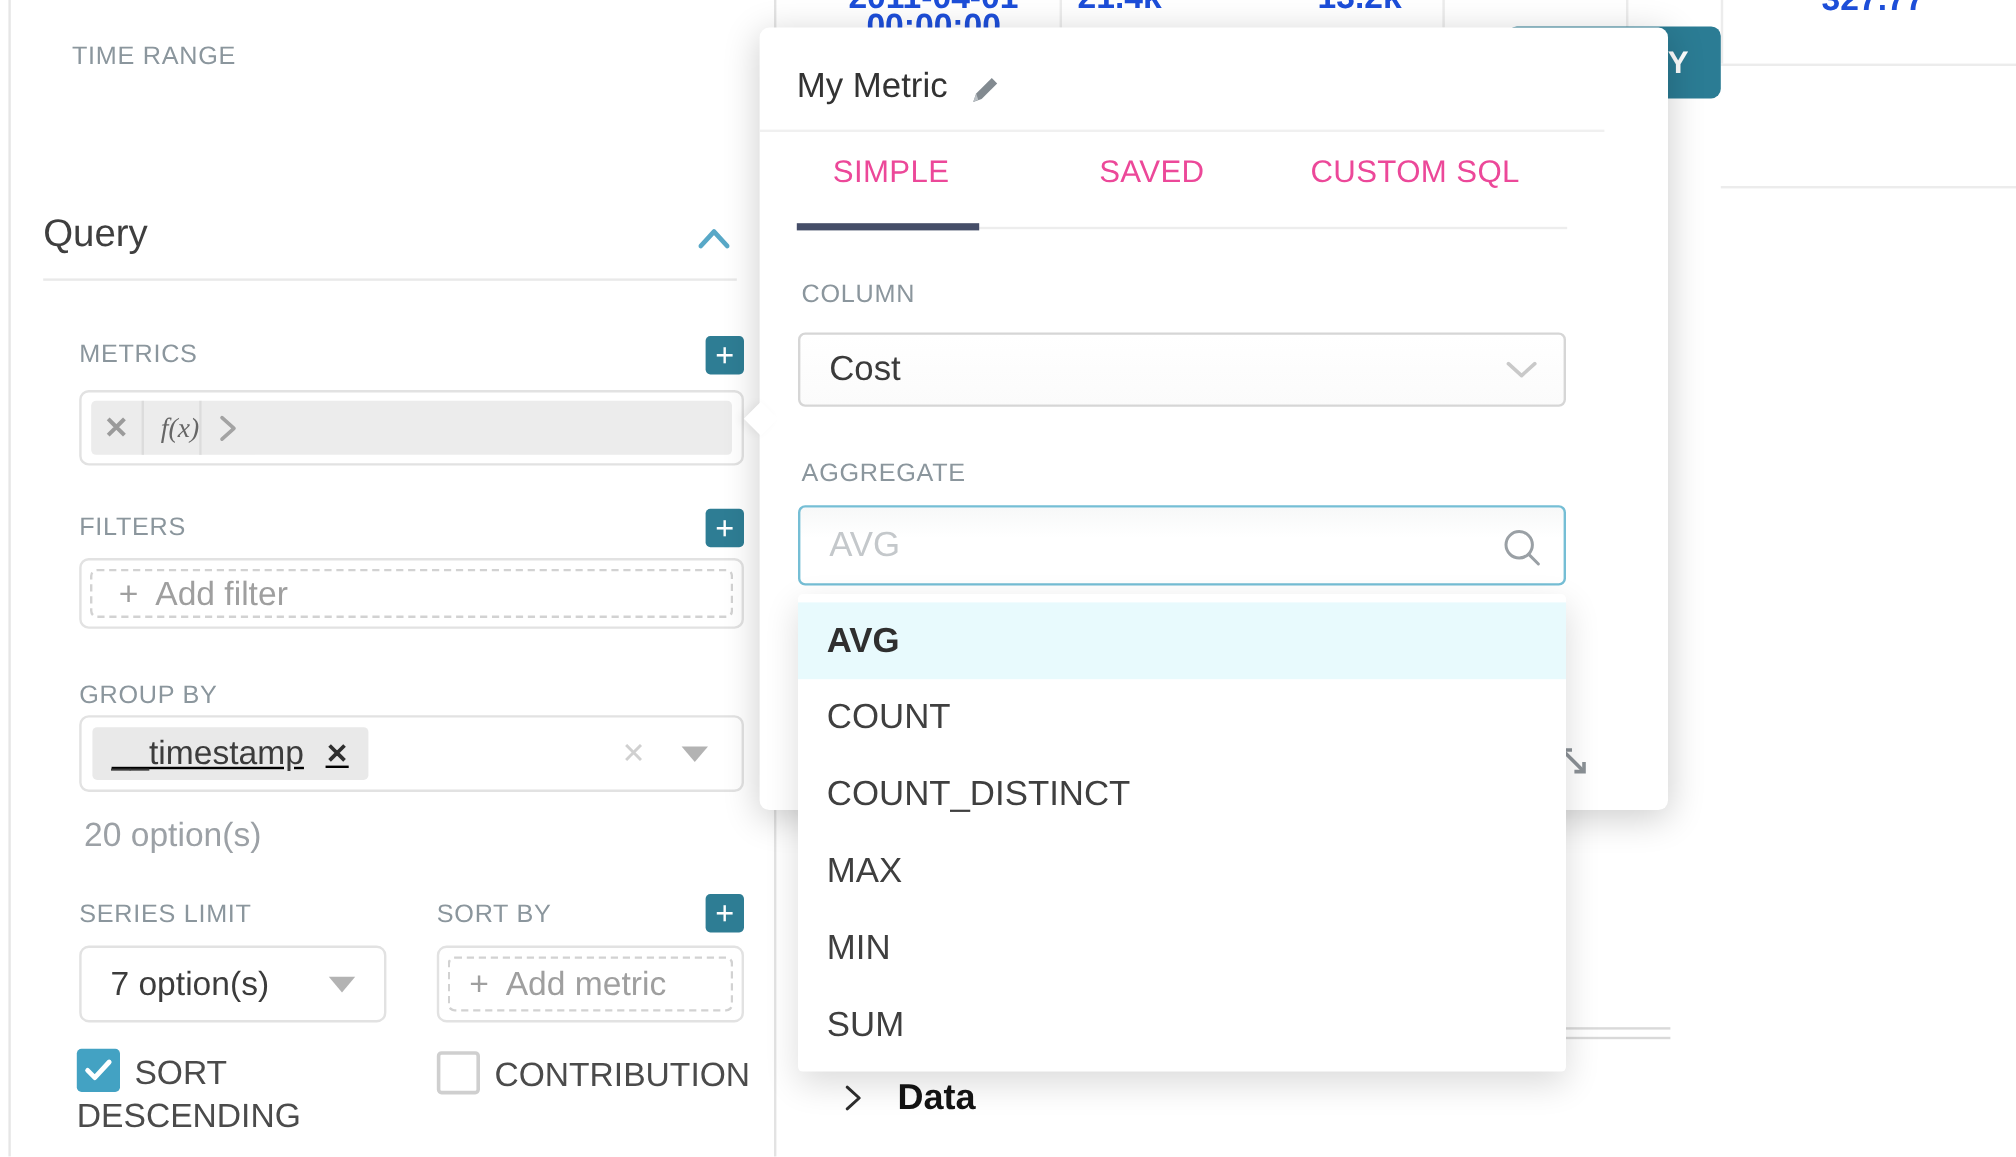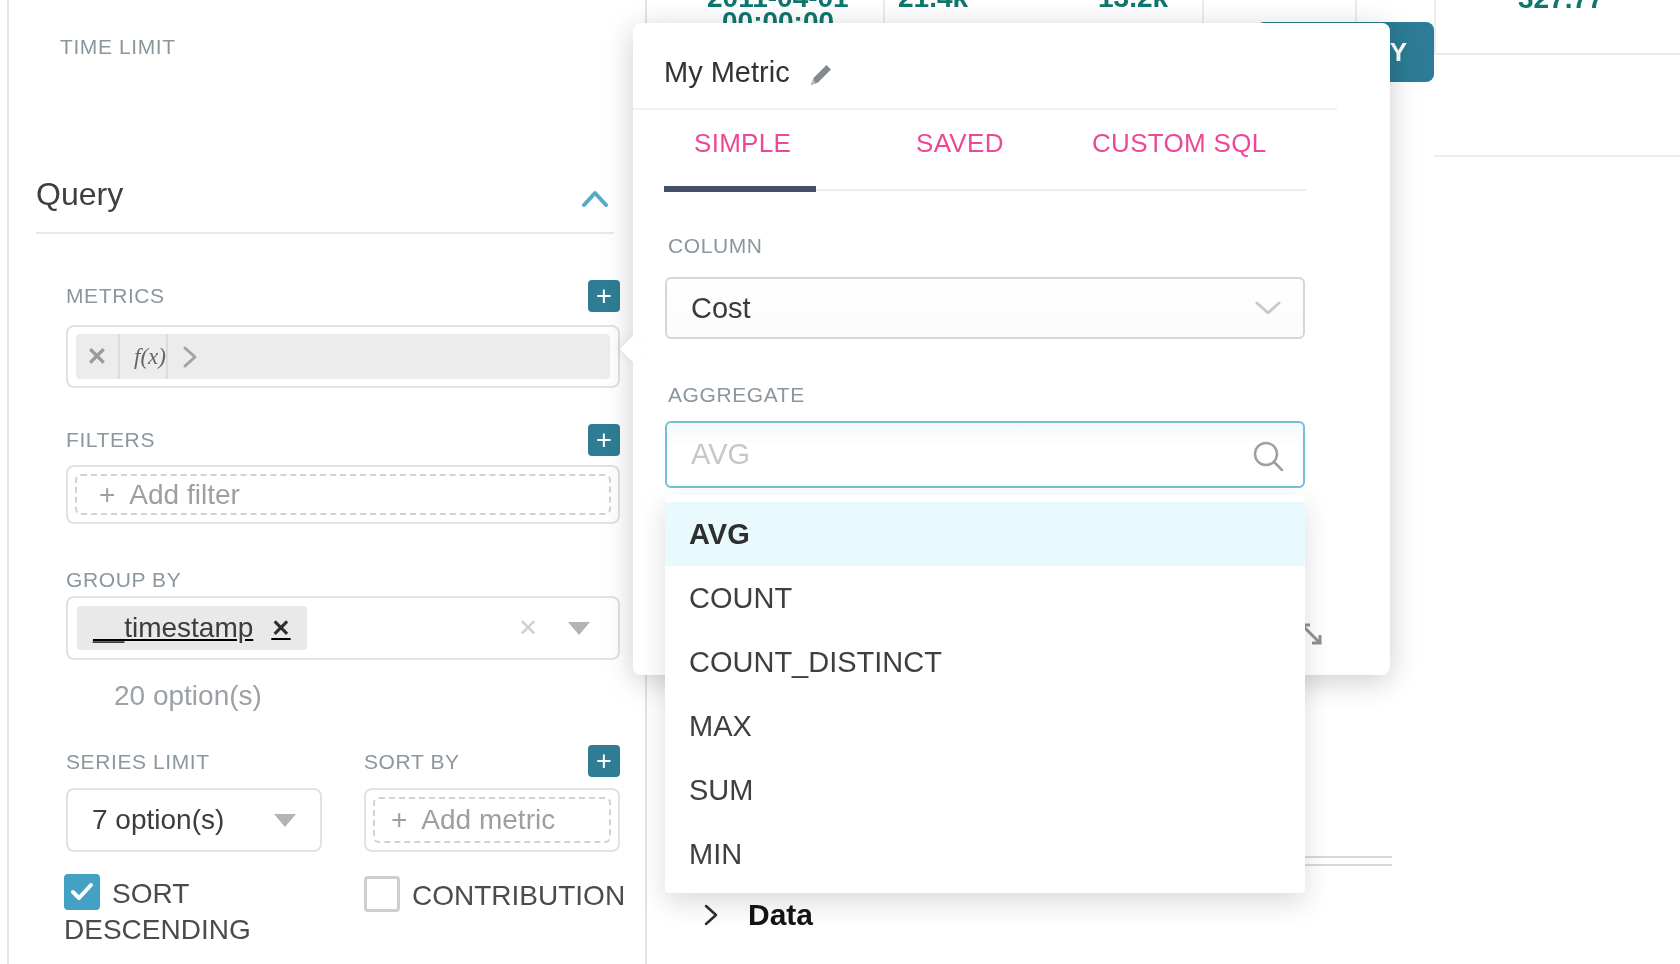--- a/index.html
+++ b/index.html
@@ -2,21 +2,21 @@
 <html><head>
 <meta charset="utf-8">
 <style>
   * { margin:0; padding:0; box-sizing:border-box; }
   html,body { width:1680px; height:964px; background:#fff; font-family:"Liberation Sans", sans-serif; }
   #stage { position:relative; width:1680px; height:964px; overflow:hidden; background:#fff; }
 
   .abs { position:absolute; }
   .label { font-size:21px; font-weight:500; letter-spacing:0.6px; color:#8b969d; }
   .body-text { font-size:28px; color:#3c3c3c; }
-  .muted { color:#9ca1a6;margin-left:44px; }
+  .muted { color:#9ca1a6; }
 
   
   #left-border { left:7px; top:0; width:2px; height:964px; background:#e6e6e6; }
   #main-divider { left:645px; top:0; width:2px; height:964px; background:#e3e3e3; }
 
   #time-range-pill { left:62px; top:73px; width:394px; height:47px; background:#f0f0f0;
       border-radius:24px; display:flex; align-items:center; justify-content:center;
       font-size:28px; color:#3d3d3d; }
 
   #query-title { left:36px; top:176px; font-size:32px; color:#3f3f3f; }
@@ -54,21 +54,21 @@
   #sl-select { left:66px; top:788px; width:256px; height:64px; display:flex; align-items:center; padding:0 24px; position:absolute; }
   #sl-select .caret-down { position:absolute; right:24px; }
   #add-metric-box { left:364px; top:788px; width:256px; height:64px; }
 
   .checkbox { width:36px; height:36px; border-radius:4px; }
   .checkbox.checked { background:#43a2c3; display:flex; align-items:center; justify-content:center; }
   .checkbox.unchecked { background:#fff; border:3px solid #cfcfcf; }
   .check-label { font-size:28px; color:#4b4b4b; }
 
   
-  .frag { position:absolute; color:#0f766e; font-weight:700; font-size:28px; z-index:1; }
+  .frag { position:absolute; color:#1d4ed8; font-weight:700; font-size:28px; z-index:1; }
   .gridv { position:absolute; width:2px; background:#ececec; z-index:0; }
   .gridh { position:absolute; height:2px; background:#ececec; z-index:0; }
 
   #run-query-btn { position:absolute; left:1256px; top:22px; width:178px; height:60px; background:#2b7c94;
       border-radius:8px; z-index:2; display:flex; align-items:center; justify-content:flex-end;
       padding-right:26px; color:#fff; font-size:26px; font-weight:700; letter-spacing:0.8px; }
 
   .dbl-line { position:absolute; height:2px; background:#d9d9d9; z-index:3; }
 
   
@@ -132,21 +132,21 @@
   <div class="frag" style="left:1518px; top:-17px;">327.77</div>
 
   <div id="run-query-btn">UERY</div>
 
   <div class="dbl-line" style="left:1288px; top:856px; width:104px;"></div>
   <div class="dbl-line" style="left:1288px; top:864px; width:104px;"></div>
 
   <div id="left-border" class="abs"></div>
   <div id="main-divider" class="abs"></div>
 
-  <div class="abs label" style="left:60px; top:35px;">TIME LIMIT</div>
+  <div class="abs label" style="left:60px; top:35px;">TIME RANGE</div>
 
   <div class="abs" id="query-title">Query</div>
   <div class="abs" id="query-collapse">
     <svg width="26" height="20" viewBox="0 0 26 20">
       <polyline points="2,16 13,4 24,16" fill="none" stroke="#58a8c7" stroke-width="4" stroke-linecap="round" stroke-linejoin="round"></polyline>
     </svg>
   </div>
   <div class="abs" id="query-divider"></div>
 
   <div class="abs label" style="left:66px; top:284px;">METRICS</div>
@@ -254,22 +254,22 @@
         <polyline points="16,24 24,24 24,16" fill="none" stroke="#8b9196" stroke-width="3"></polyline>
       </svg>
     </div>
   </div>
 
   <div id="agg-dropdown">
     <div class="opt selected">AVG</div>
     <div class="opt">COUNT</div>
     <div class="opt">COUNT_DISTINCT</div>
     <div class="opt">MAX</div>
+    <div class="opt">MIN</div>
     <div class="opt">SUM</div>
-    <div class="opt">MIN</div>
   </div>
 
   <div id="data-chevron">
     <svg width="22" height="26" viewBox="0 0 22 26">
       <polyline points="6,4 16,13 6,22" fill="none" stroke="#2e2e2e" stroke-width="2.5" stroke-linecap="round" stroke-linejoin="round"></polyline>
     </svg>
   </div>
   <div id="data-title">Data</div>
 
 </div>

